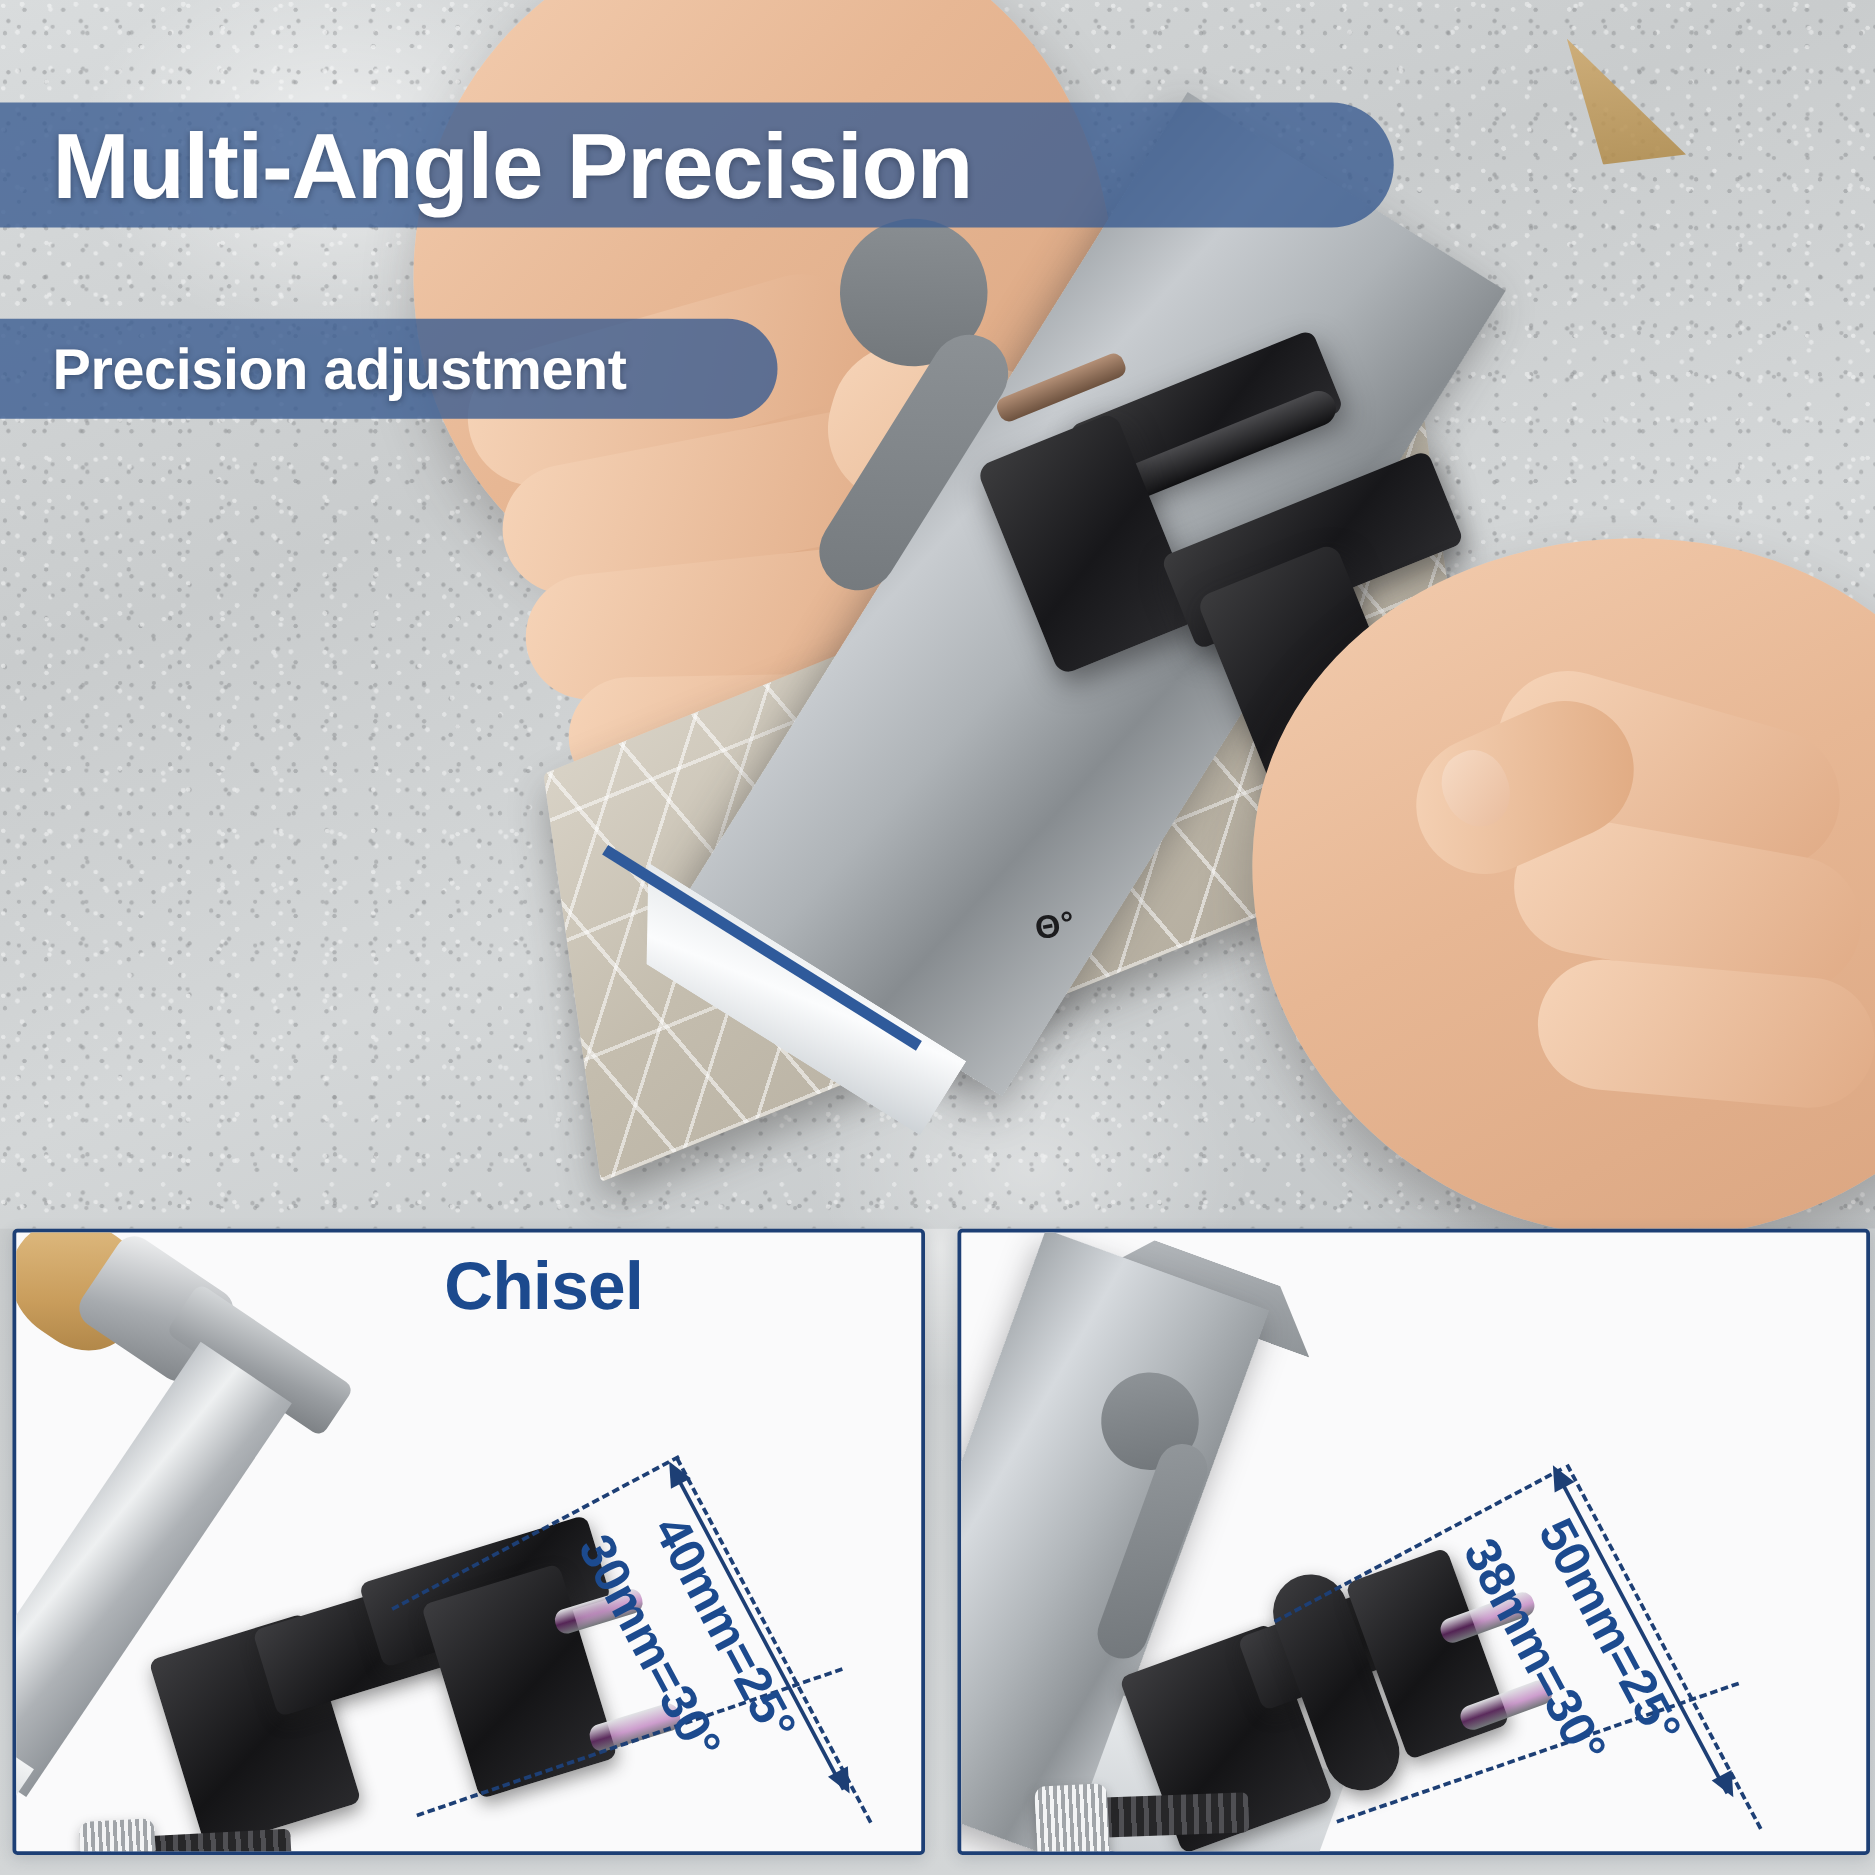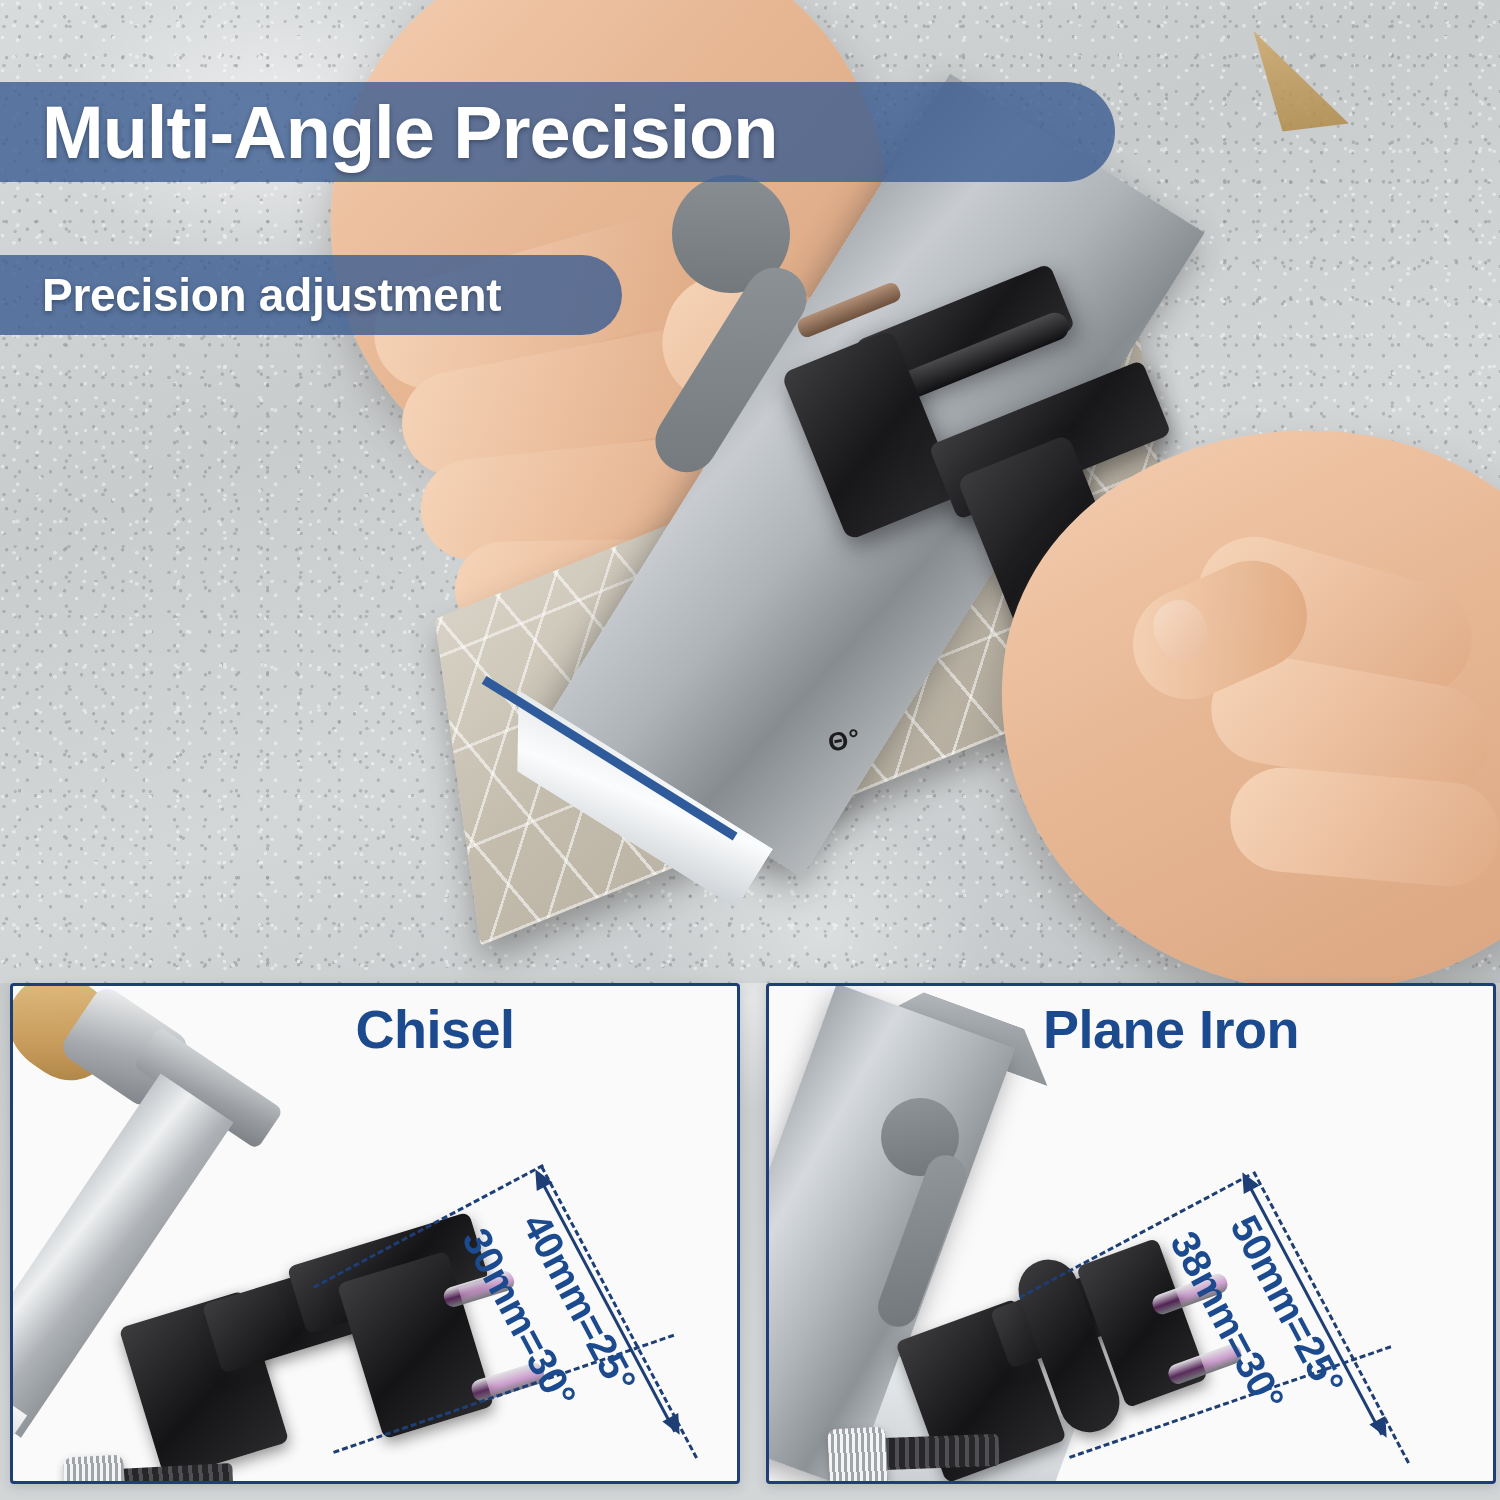--- a/index.html
+++ b/index.html
@@ -293,21 +293,20 @@
         <div class="dimline" style="left:527px;top:189px;width:290px;transform:rotate(62deg);transform-origin:0 0;"></div>
         <div class="arrow-head" style="left:518px;top:182px;border-left:9px solid transparent;border-right:9px solid transparent;border-bottom:20px solid #1d3f75;transform:rotate(-28deg);"></div>
         <div class="arrow-head" style="left:653px;top:430px;border-left:9px solid transparent;border-right:9px solid transparent;border-top:20px solid #1d3f75;transform:rotate(-28deg);"></div>
 
         <div class="dim-label" style="left:540px;top:220px;transform:rotate(62deg);transform-origin:0 0;">40mm=25°</div>
         <div class="dim-label" style="left:480px;top:235px;transform:rotate(62deg);transform-origin:0 0;">30mm=30°</div>
       </div>
     </div>
 
     <div class="panel panel-right">
-      <div class="panel-title">Plane Iron</div>
 
       <div class="pi-top"></div>
       <div class="pi-blade"></div>
       <div class="pi-hole"></div>
       <div class="pi-slot"></div>
       <div class="pi-tip"></div>
 
       <div class="jb pb1"></div>
       <div class="jb pb2"></div>
       <div class="jb pb3"></div>

